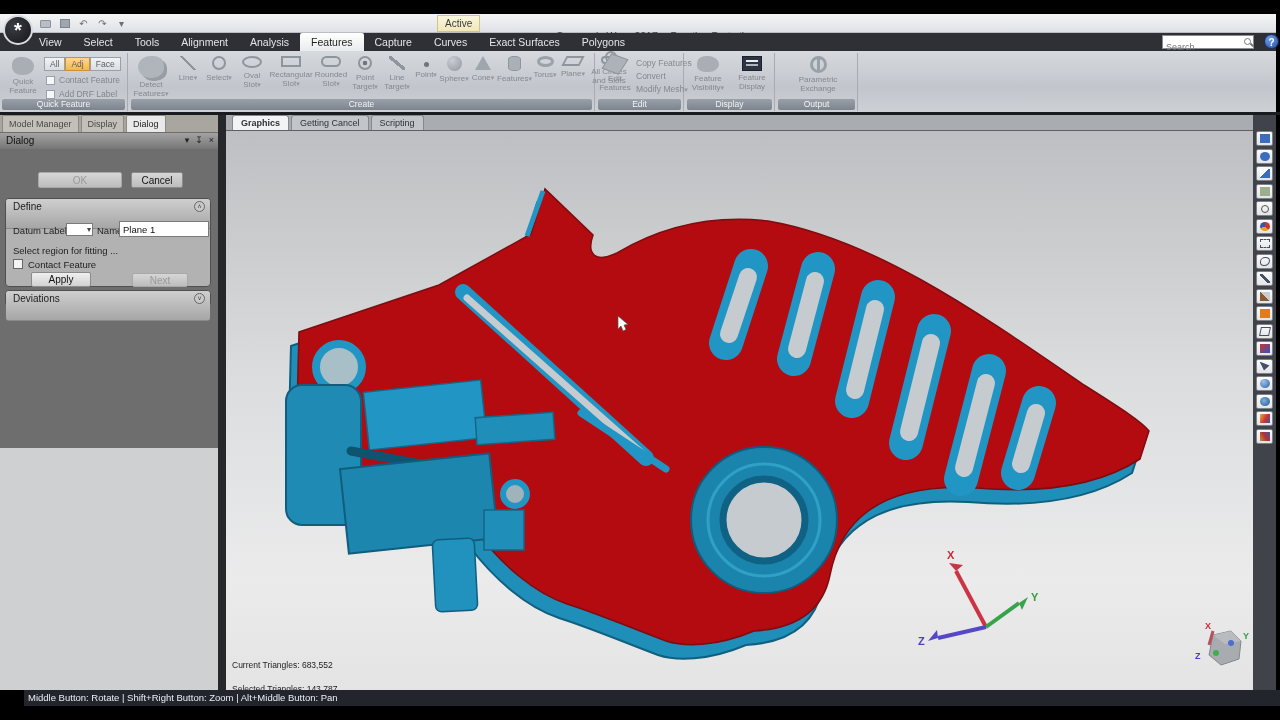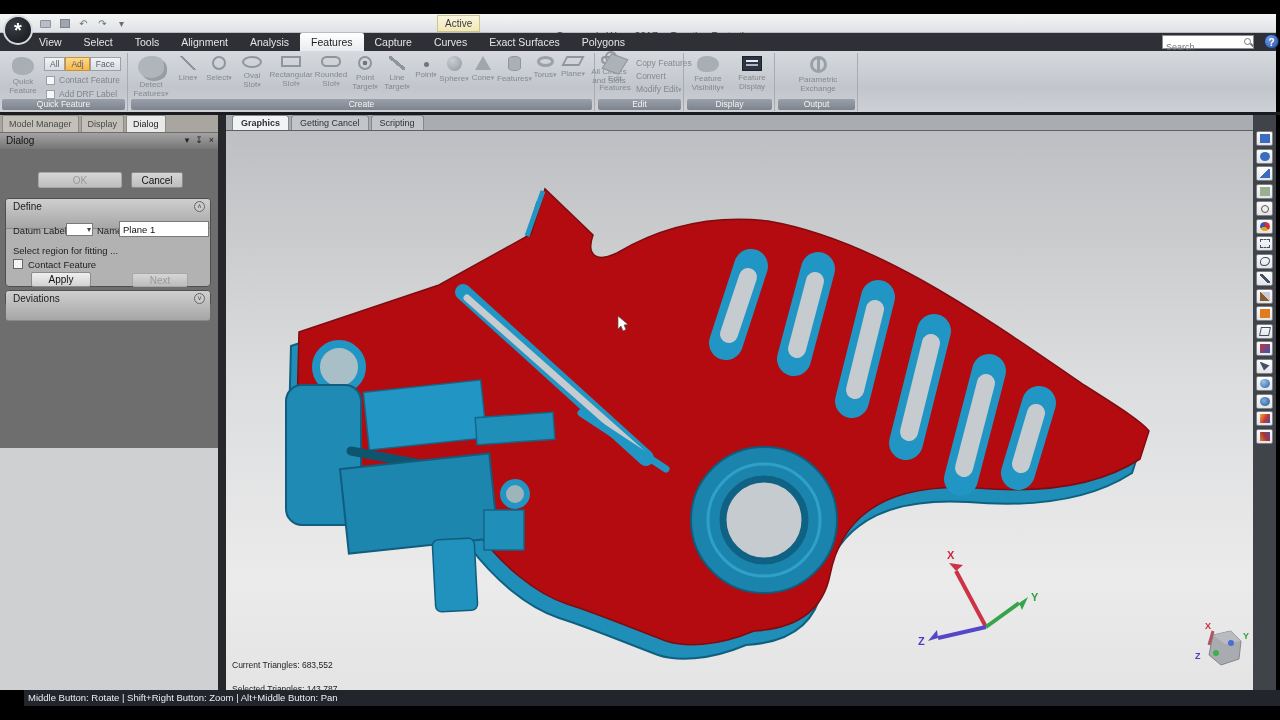--- a/index.html
+++ b/index.html
@@ -321,21 +321,21 @@
     </div>
 
     <div class="rgroup" style="left:596px; width:88px;">
       <div class="bigbtn" style="left:0; top:3px; width:38px;">
         <div class="bicon i-editfeat"></div>
         <div class="blabel">Edit Features</div>
       </div>
       <div style="position:absolute; left:40px; top:4px;">
         <div class="stackitem">Copy Features</div>
         <div class="stackitem">Convert</div>
-        <div class="stackitem caret">Modify Edit</div>
+        <div class="stackitem caret">Modify Mesh</div>
       </div>
       <div class="rgrouplabel">Edit</div>
     </div>
 
     <div class="rgroup" style="left:685px; width:90px;">
       <div class="bigbtn" style="left:2px; top:3px;">
         <div class="bicon i-featvis"></div>
         <div class="blabel caret">Feature Visibility</div>
       </div>
       <div class="bigbtn" style="left:46px; top:3px;">

